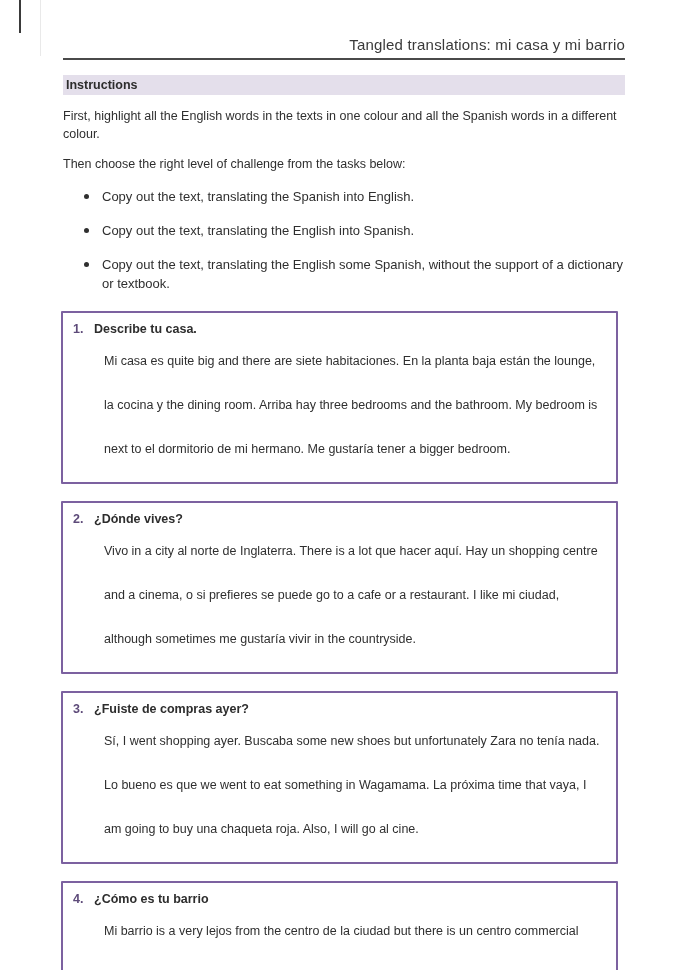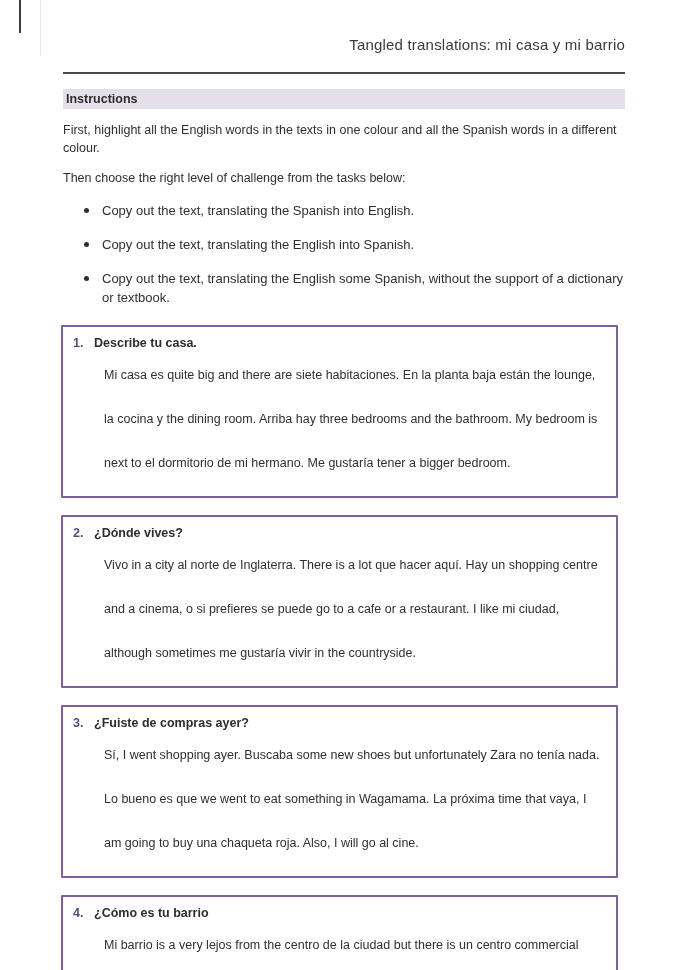--- a/index.html
+++ b/index.html
@@ -25,21 +25,21 @@
     background: #e9e9e9;
   }
   .page {
     position: absolute;
     left: 63px; top: 0;
     width: 562px;
   }
   
   .doc-header {
     padding-top: 36px;
-    padding-bottom: 18px;
+    padding-bottom: 4px;
     border-bottom: 2px solid #4a4a4a;
     text-align: right;
   }
   .doc-title {
     font-size: 15px;
     font-weight: 400;
     color: #3a3a3a;
     letter-spacing: 0.2px;
   }
   

